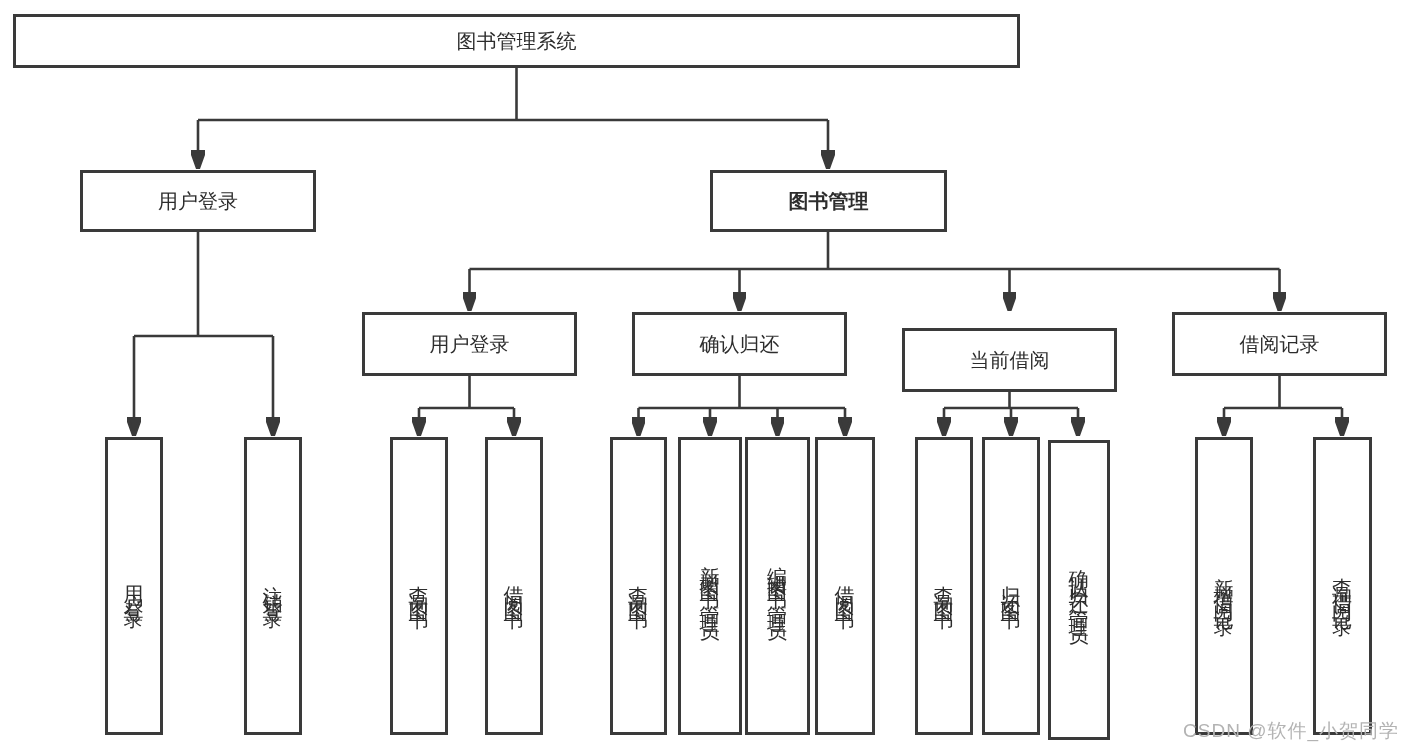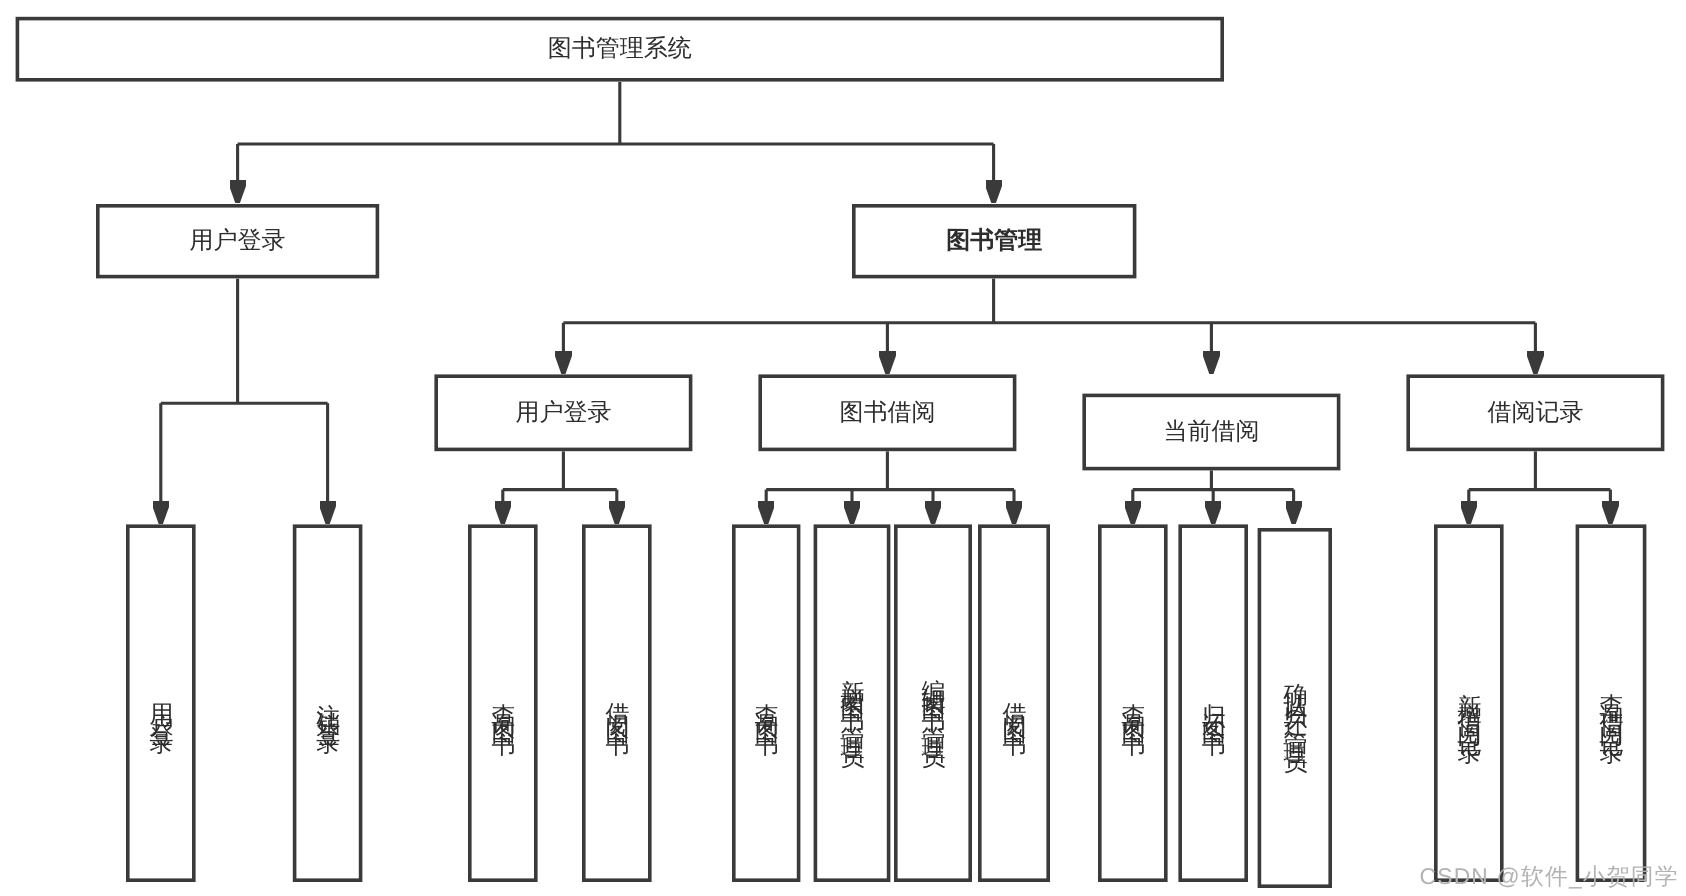--- a/index.html
+++ b/index.html
@@ -96,21 +96,21 @@
       <line x1="1342" y1="408" x2="1342" y2="435" marker-end="url(#arw)"></line>
     </g>
   </svg>
 
   <div class="box" style="left:13px;top:14px;width:1007px;height:54px;">图书管理系统</div>
 
   <div class="box" style="left:80px;top:170px;width:236px;height:62px;">用户登录</div>
   <div class="box" style="left:710px;top:170px;width:237px;height:62px;font-weight:bold;">图书管理</div>
 
   <div class="box" style="left:362px;top:312px;width:215px;height:64px;">用户登录</div>
-  <div class="box" style="left:632px;top:312px;width:215px;height:64px;">图书借阅</div>
+  <div class="box" style="left:632px;top:312px;width:215px;height:64px;">确认归还</div>
   <div class="box" style="left:902px;top:328px;width:215px;height:64px;">当前借阅</div>
   <div class="box" style="left:1172px;top:312px;width:215px;height:64px;">借阅记录</div>
 
   <div class="box vertical" style="left:105px;top:437px;width:58px;height:298px;">用户登录</div>
   <div class="box vertical" style="left:244px;top:437px;width:58px;height:298px;">注销登录</div>
 
   <div class="box vertical" style="left:390px;top:437px;width:58px;height:298px;">查询图书</div>
   <div class="box vertical" style="left:485px;top:437px;width:58px;height:298px;">借阅图书</div>
 
   <div class="box vertical" style="left:610px;top:437px;width:57px;height:298px;">查询图书</div>

